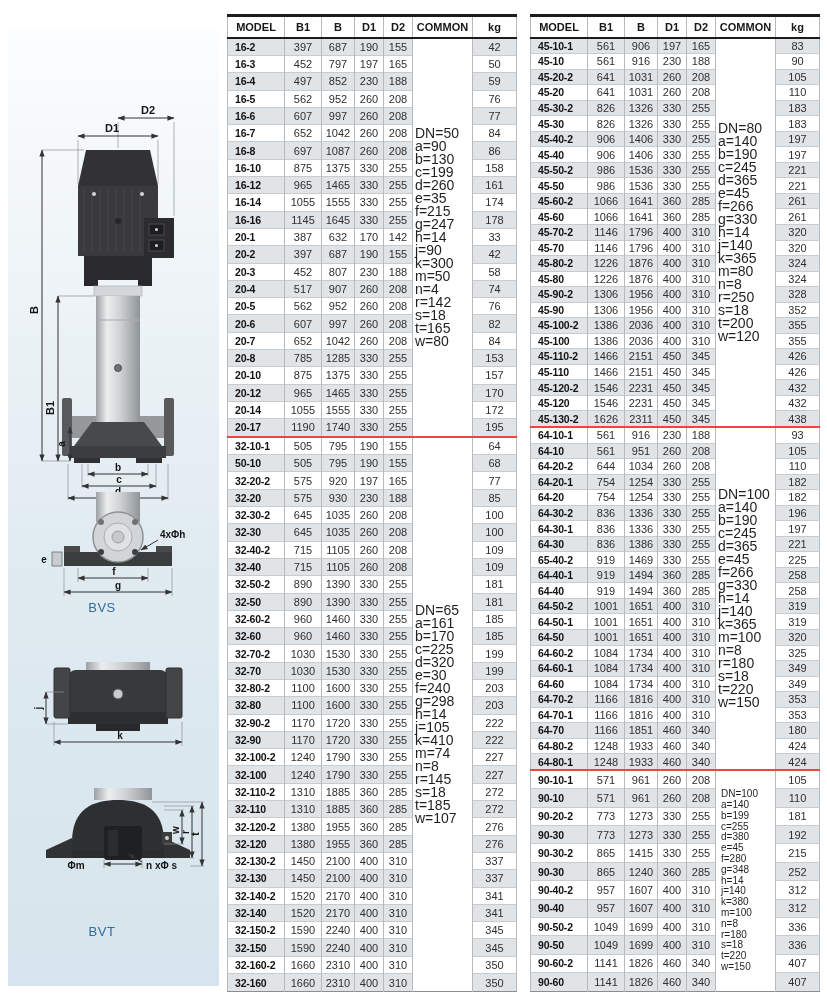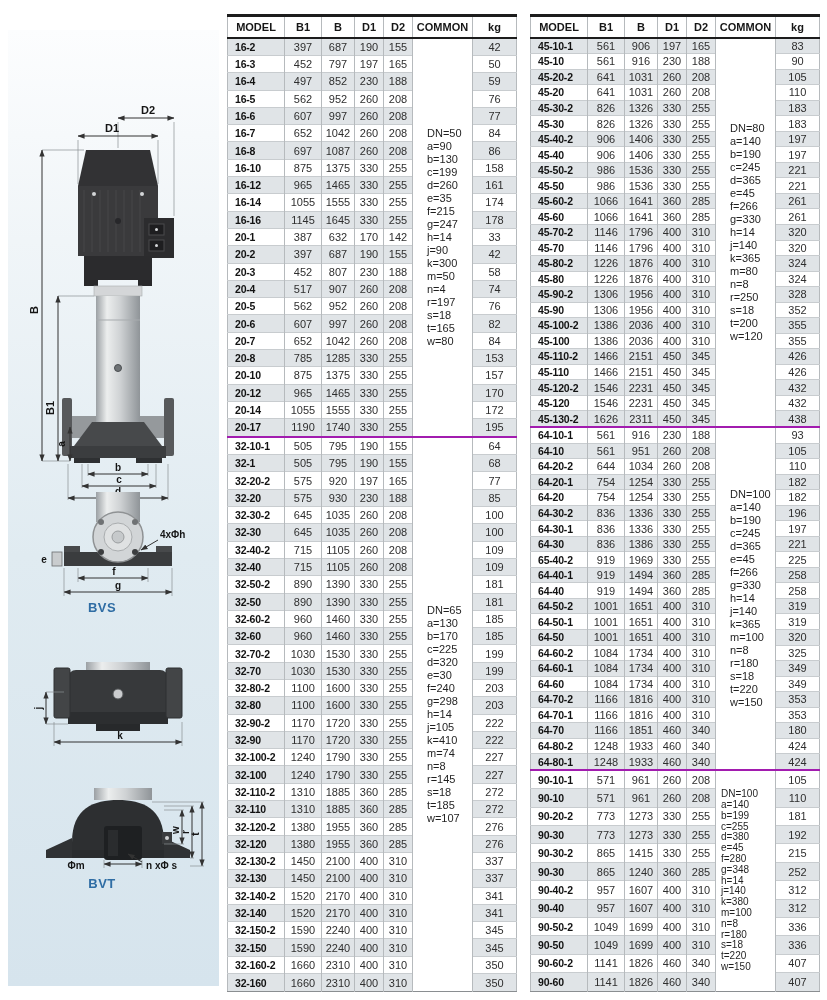--- a/index.html
+++ b/index.html
@@ -6,21 +6,21 @@
   html,body { background:#ffffff; }
   body { width:827px; height:1000px; position:relative; font-family:"Liberation Sans",sans-serif; overflow:hidden; }
 
   .panel {
     position:absolute; left:8px; top:30px; width:211px; height:956px;
     background:linear-gradient(180deg,#fcfdfe 0%,#f0f5f8 22%,#e0ebf1 55%,#d6e4ed 100%);
   }
   .panel svg { position:absolute; left:0; }
   .caption {
     position:absolute; left:0; width:188px; text-align:center;
-    font-weight:bold; font-size:13px; color:#2f6da4; letter-spacing:.5px;
+    font-weight:normal; font-size:13px; color:#2f6da4; letter-spacing:.5px;
   }
 
   table.spec {
     position:absolute; top:14px; width:289px; height:978px;
     border-collapse:collapse; table-layout:fixed;
     font-size:11px; color:#2e2e2e; background:#fff;
     border-top:3px solid #1c1c1c; border-bottom:1px solid #8a8e91;
     border-left:1px solid #b6babd; border-right:1px solid #b6babd;
   }
   #tbl0 { left:227px; }
@@ -31,22 +31,22 @@
     text-align:center; vertical-align:middle; background:#fff;
   }
   .spec th:first-child { border-left:none; }
   .spec td {
     border-left:1px solid #b6babd; border-top:1px solid #c8ccCF;
     text-align:center; vertical-align:middle; padding:0;
   }
   .spec td:first-child { border-left:none; }
   .spec td.model { text-align:left; padding-left:7px; font-weight:bold; color:#121212; font-size:10.5px; letter-spacing:-.2px; }
   .spec tr.shade td:not(.common) { background:#e0e4e7; }
-  .spec tr.group-start td { border-top:2px solid #a21caf; }
-  .spec td.common { font-size:11px; line-height:13px; text-align:left; padding-left:14px; color:#1f1f1f; background:#fff; }
+  .spec tr.group-start td { border-top:2px solid #ef4444; }
+  .spec td.common { font-size:14px; line-height:13px; text-align:left; padding-left:2px; color:#1f1f1f; background:#fff; }
   .spec td.common.tight { font-size:10px; line-height:10.8px; padding-left:5px; }
 
   .dlab { font-size:11px; font-weight:bold; fill:#151515; font-family:"Liberation Sans",sans-serif; }
   .dlab-s { font-size:10px; font-weight:bold; fill:#151515; font-family:"Liberation Sans",sans-serif; }
 </style>
 </head>
 <body>
 
 <div class="panel">
 
@@ -276,21 +276,21 @@
         <line x1="134" y1="72" x2="134" y2="80"></line>
     </g>
     <line x1="134" y1="74" x2="120" y2="66" stroke="#333" stroke-width="1" marker-end="url(#arD)"></line>
     <text class="dlab-s" x="171" y="42" text-anchor="middle" transform="rotate(-90 171 42)">w</text>
     <text class="dlab-s" x="181" y="44" text-anchor="middle" transform="rotate(-90 181 44)">r</text>
     <text class="dlab-s" x="191" y="46" text-anchor="middle" transform="rotate(-90 191 46)">t</text>
     <text class="dlab-s" x="68" y="81" text-anchor="middle">Φm</text>
     <text class="dlab-s" x="138" y="81">n xΦ s</text>
   </svg>
 
-  <div class="caption" style="top:846px">BVT</div>
+  <div class="caption" style="top:894px">BVT</div>
 </div>
 
 <table class="spec" id="tbl0">
     <colgroup>
       <col style="width: 57px;">
       <col style="width: 37px;">
       <col style="width: 33px;">
       <col style="width: 29px;">
       <col style="width: 29px;">
       <col style="width: 60px;">
@@ -321,21 +321,21 @@
           <div>c=199</div>
           <div>d=260</div>
           <div>e=35</div>
           <div>f=215</div>
           <div>g=247</div>
           <div>h=14</div>
           <div>j=90</div>
           <div>k=300</div>
           <div>m=50</div>
           <div>n=4</div>
-          <div>r=197</div>
+          <div>r=142</div>
           <div>s=18</div>
           <div>t=165</div>
           <div>w=80</div>
         </td>
         <td class="num">42</td>
       </tr>
       <tr>
         <td class="model">16-3</td>
         <td class="num">452</td>
         <td class="num">797</td>
@@ -512,41 +512,41 @@
         <td class="num">195</td>
       </tr>
       <tr class="group-start">
         <td class="model">32-10-1</td>
         <td class="num">505</td>
         <td class="num">795</td>
         <td class="num">190</td>
         <td class="num">155</td>
         <td class="common" rowspan="32">
           <div>DN=65</div>
-          <div>a=130</div>
+          <div>a=161</div>
           <div>b=170</div>
           <div>c=225</div>
           <div>d=320</div>
           <div>e=30</div>
           <div>f=240</div>
           <div>g=298</div>
           <div>h=14</div>
           <div>j=105</div>
           <div>k=410</div>
           <div>m=74</div>
           <div>n=8</div>
           <div>r=145</div>
           <div>s=18</div>
           <div>t=185</div>
           <div>w=107</div>
         </td>
         <td class="num">64</td>
       </tr>
       <tr class="shade">
-        <td class="model">32-1</td>
+        <td class="model">50-10</td>
         <td class="num">505</td>
         <td class="num">795</td>
         <td class="num">190</td>
         <td class="num">155</td>
         <td class="num">68</td>
       </tr>
       <tr>
         <td class="model">32-20-2</td>
         <td class="num">575</td>
         <td class="num">920</td>
@@ -1108,21 +1108,21 @@
         <td class="model">64-30</td>
         <td class="num">836</td>
         <td class="num">1386</td>
         <td class="num">330</td>
         <td class="num">255</td>
         <td class="num">221</td>
       </tr>
       <tr>
         <td class="model">65-40-2</td>
         <td class="num">919</td>
-        <td class="num">1969</td>
+        <td class="num">1469</td>
         <td class="num">330</td>
         <td class="num">255</td>
         <td class="num">225</td>
       </tr>
       <tr class="shade">
         <td class="model">64-40-1</td>
         <td class="num">919</td>
         <td class="num">1494</td>
         <td class="num">360</td>
         <td class="num">285</td>

